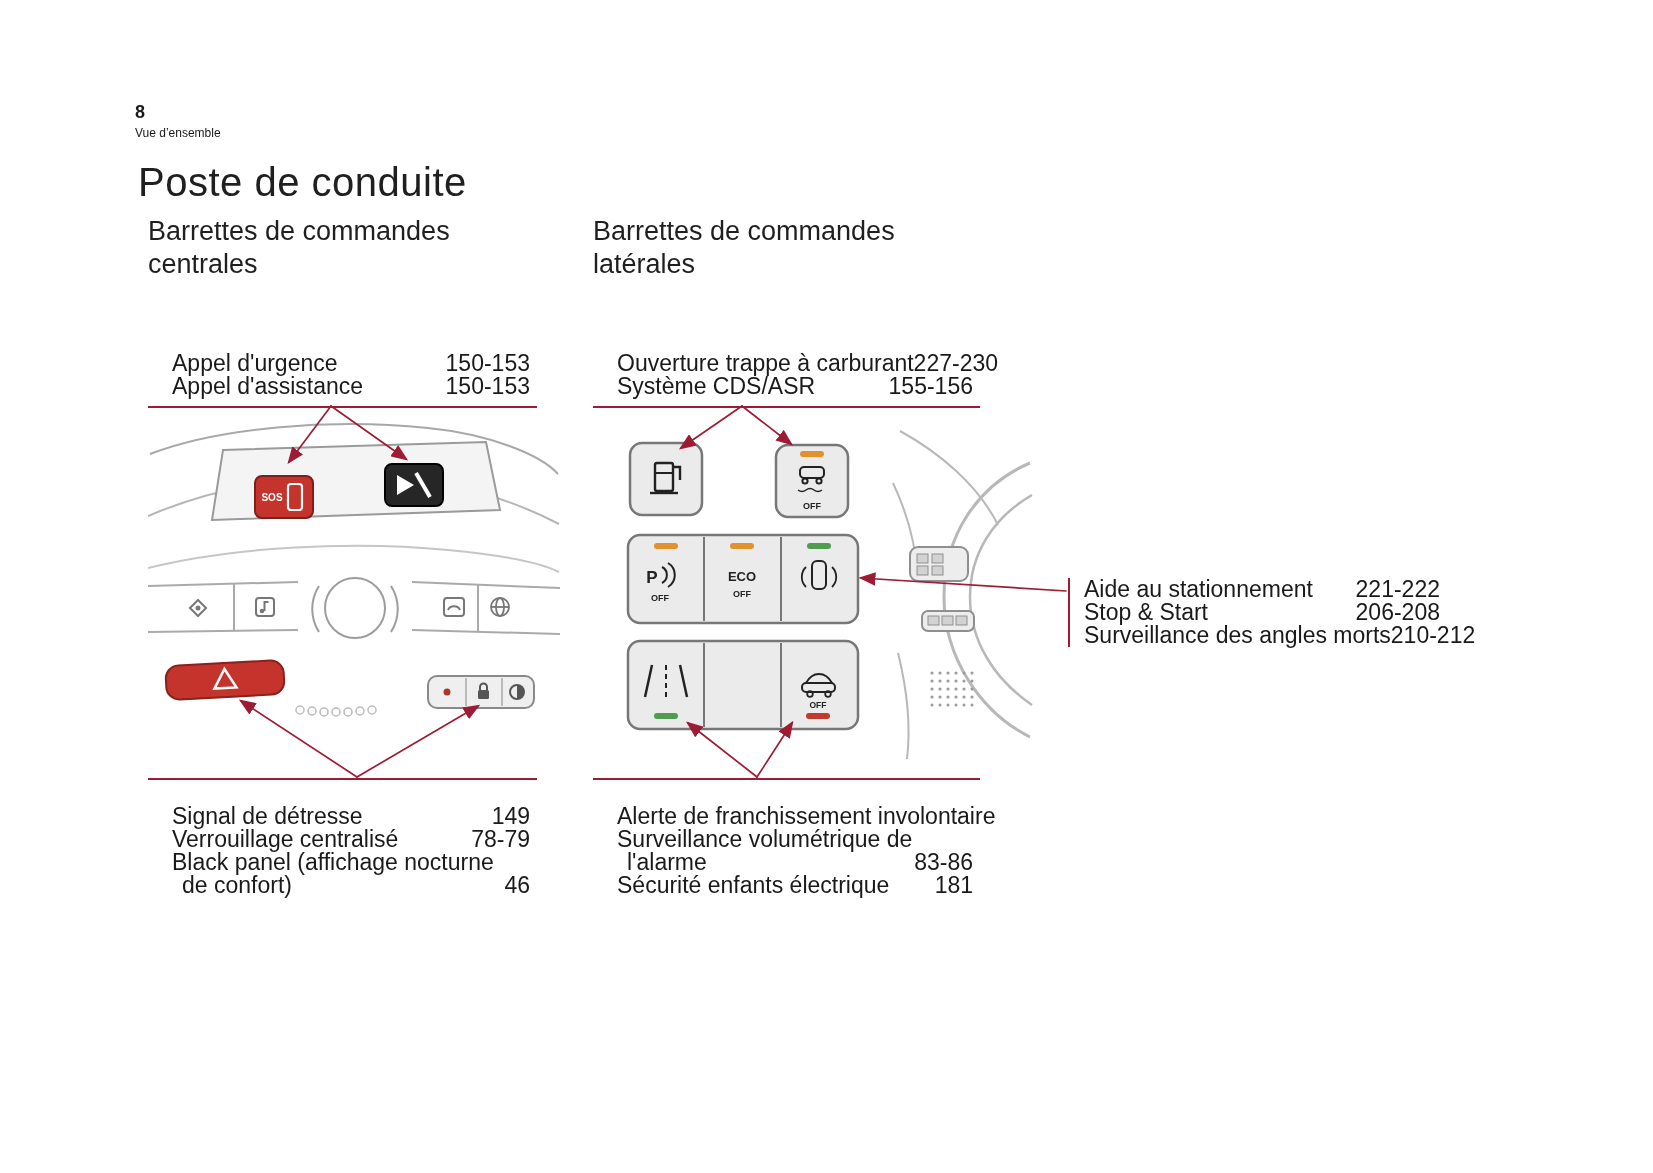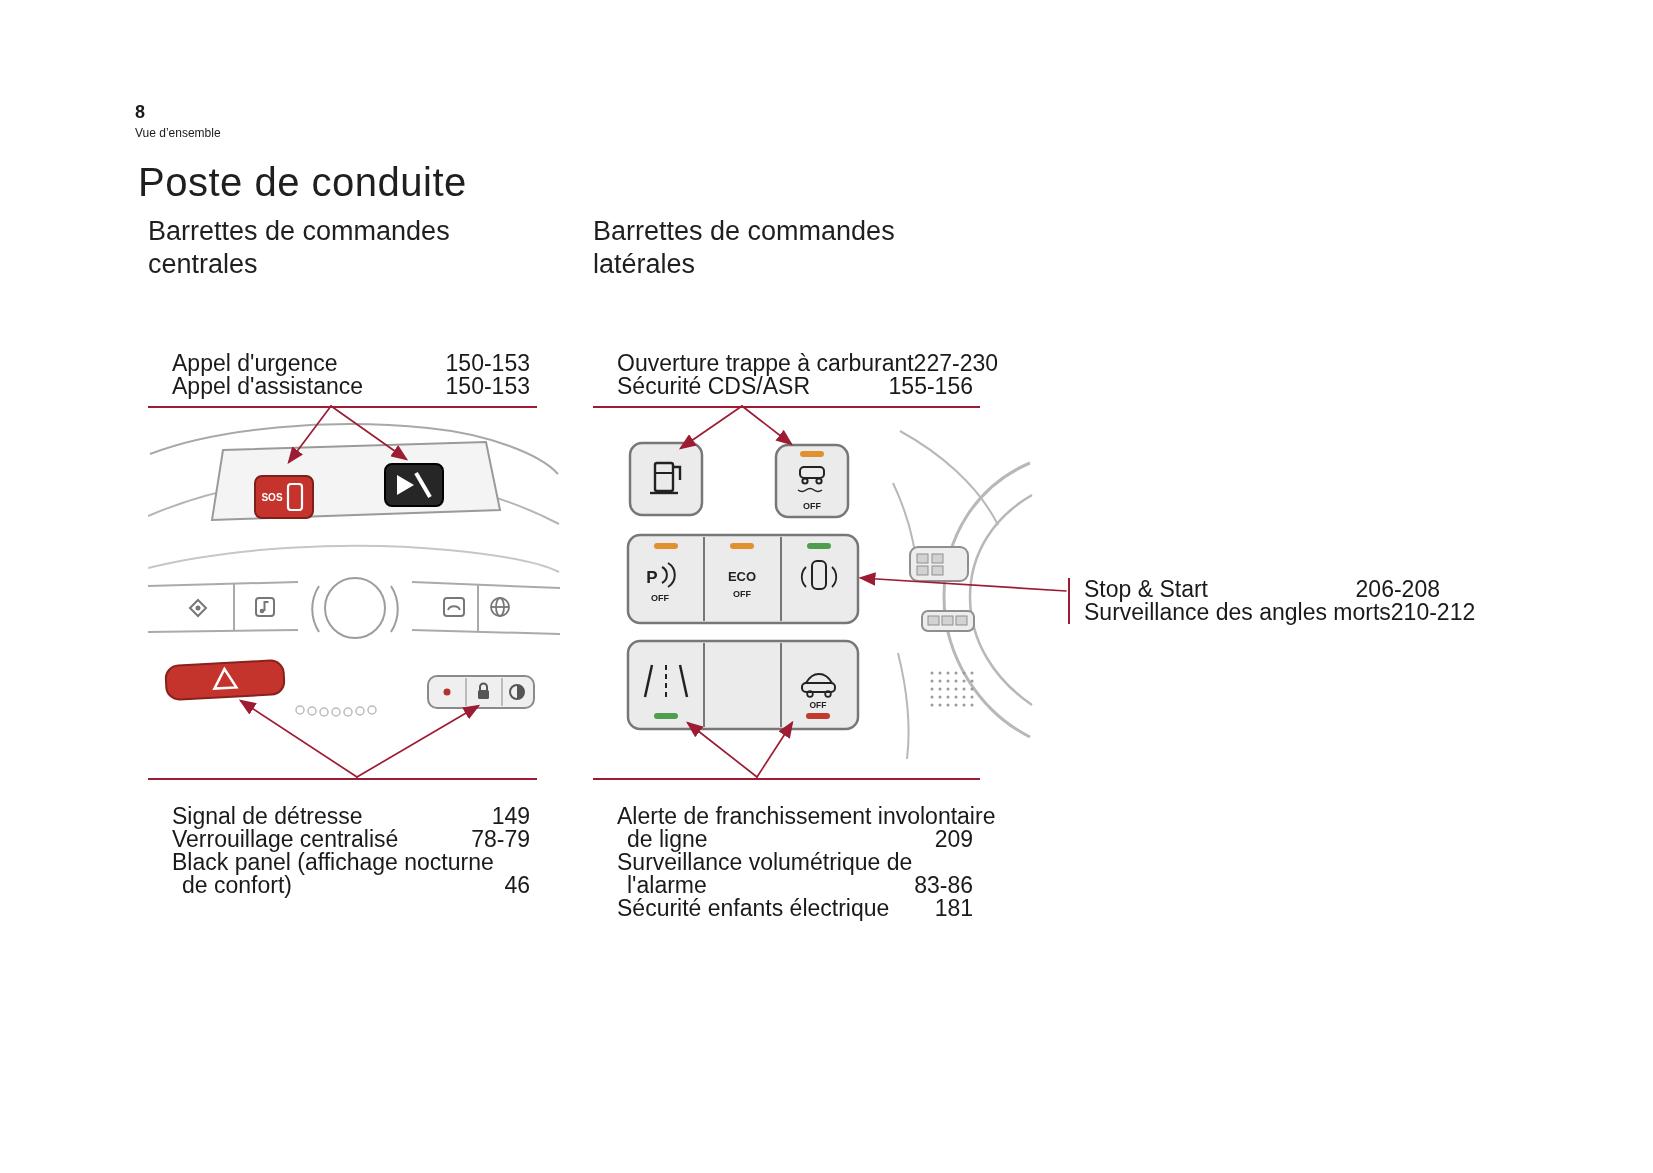--- a/index.html
+++ b/index.html
@@ -71,49 +71,49 @@
       <span class="pg">46</span>
     </div>
   </div>
 
   <div class="abs padrows rule-below" style="left:593px;top:352px;width:387px;">
     <div class="ref-row">
       <span class="lab">Ouverture trappe à carburant</span>
       <span class="pg">227-230</span>
     </div>
     <div class="ref-row">
-      <span class="lab">Sécurité CDS/ASR</span>
+      <span class="lab">Système CDS/ASR</span>
       <span class="pg">155-156</span>
     </div>
   </div>
 
   <div class="abs padrows rule-above" style="left:593px;top:778px;width:387px;">
     <div class="ref-row">
       <span class="lab">Alerte de franchissement involontaire</span>
       <span class="pg"></span>
-    </div>
-    <div class="ref-row indent">
-      <span class="lab">de ligne</span>
-      <span class="pg">209</span>
     </div>
     <div class="ref-row">
       <span class="lab">Surveillance volumétrique de</span>
       <span class="pg"></span>
     </div>
     <div class="ref-row indent">
       <span class="lab">l'alarme</span>
       <span class="pg">83-86</span>
     </div>
     <div class="ref-row">
       <span class="lab">Sécurité enfants électrique</span>
       <span class="pg">181</span>
     </div>
   </div>
 
   <div class="abs callout" style="left:1068px;top:578px;">
+    <div class="ref-row">
+      <span class="lab">Aide au stationnement</span>
+      <span class="pg">221-222</span>
+    </div>
     <div class="ref-row">
       <span class="lab">Stop &amp; Start</span>
       <span class="pg">206-208</span>
     </div>
     <div class="ref-row">
       <span class="lab">Surveillance des angles morts</span>
       <span class="pg">210-212</span>
     </div>
   </div>
 

